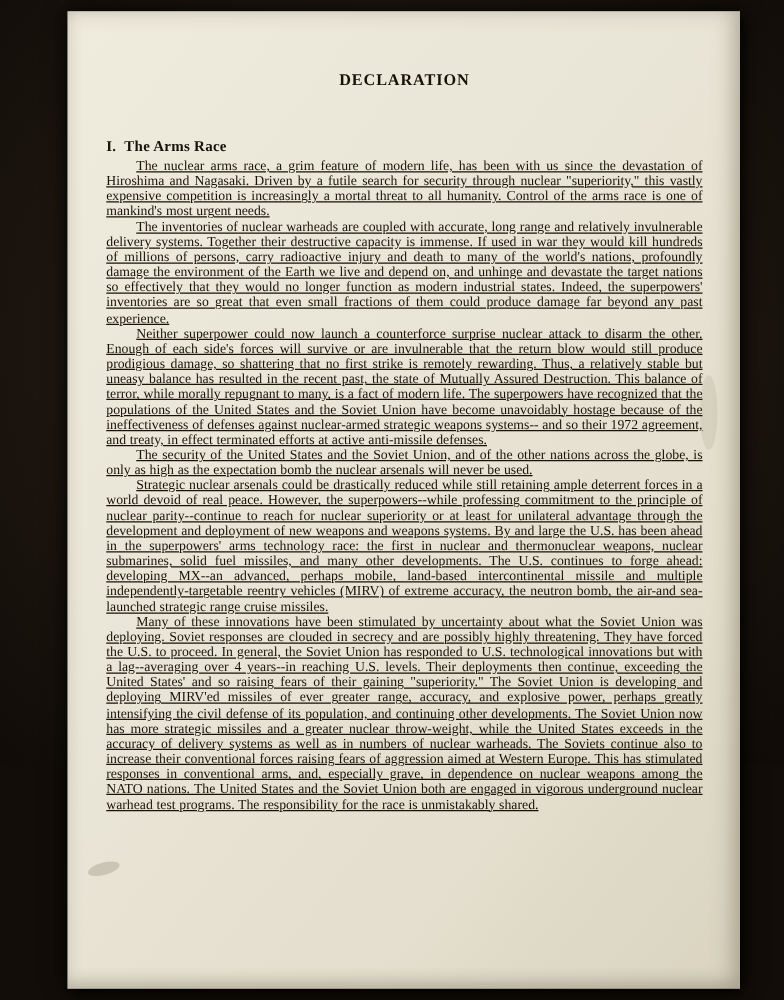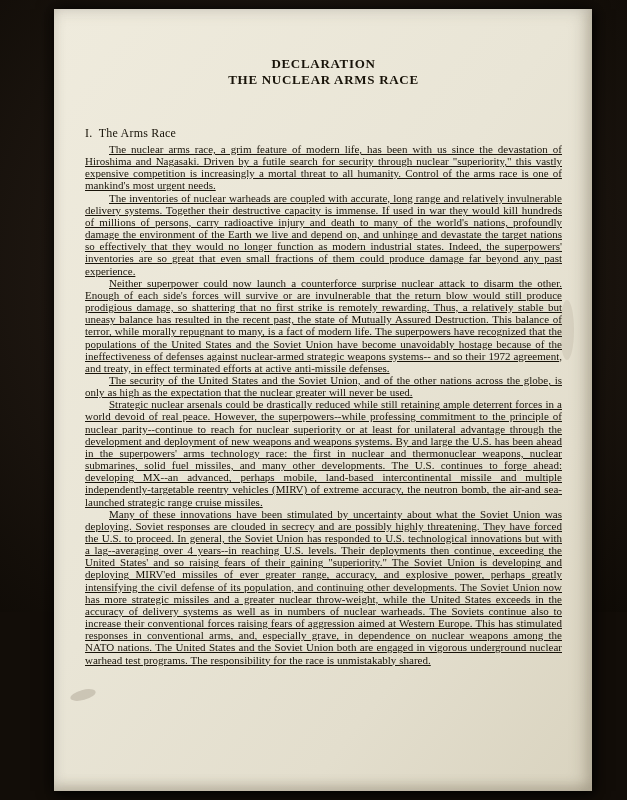--- a/index.html
+++ b/index.html
@@ -35,21 +35,21 @@
     margin-top: 7px;
     text-align: center;
   }
   .title-line {
     font-weight: bold;
     font-size: 13px;
     line-height: 16px;
     letter-spacing: 0.7px;
   }
   .section-heading {
-    font-weight: normal;
+    font-weight: bold;
     font-size: 12px;
     margin-top: 38px;
     margin-bottom: 2px;
     letter-spacing: 0.2px;
   }
   .body-text p {
     font-size: 11px;
     line-height: 12.15px;
     text-align: justify;
     text-indent: 24px;
@@ -67,30 +67,29 @@
   .blemish.b2 { left: 560px; top: 300px; width: 14px; height: 60px; background: rgba(95,82,60,0.10); }
 </style>
 </head>
 <body>
 
 <div class="scan">
   <div class="paper">
 
     <div class="title-block">
       <div class="title-line">DECLARATION</div>
-      <div class="title-line">THE NUCLEAR ARMS RACE</div>
     </div>
 
     <div class="section-heading">I. &nbsp;The Arms Race</div>
 
     <div class="body-text">
       <p>The nuclear arms race, a grim feature of modern life, has been with us since the devastation of Hiroshima and Nagasaki. Driven by a futile search for security through nuclear "superiority," this vastly expensive competition is increasingly a mortal threat to all humanity. Control of the arms race is one of mankind's most urgent needs.</p>
       <p>The inventories of nuclear warheads are coupled with accurate, long range and relatively invulnerable delivery systems. Together their destructive capacity is immense. If used in war they would kill hundreds of millions of persons, carry radioactive injury and death to many of the world's nations, profoundly damage the environment of the Earth we live and depend on, and unhinge and devastate the target nations so effectively that they would no longer function as modern industrial states. Indeed, the superpowers' inventories are so great that even small fractions of them could produce damage far beyond any past experience.</p>
       <p>Neither superpower could now launch a counterforce surprise nuclear attack to disarm the other. Enough of each side's forces will survive or are invulnerable that the return blow would still produce prodigious damage, so shattering that no first strike is remotely rewarding. Thus, a relatively stable but uneasy balance has resulted in the recent past, the state of Mutually Assured Destruction. This balance of terror, while morally repugnant to many, is a fact of modern life. The superpowers have recognized that the populations of the United States and the Soviet Union have become unavoidably hostage because of the ineffectiveness of defenses against nuclear-armed strategic weapons systems-- and so their 1972 agreement, and treaty, in effect terminated efforts at active anti-missile defenses.</p>
-      <p>The security of the United States and the Soviet Union, and of the other nations across the globe, is only as high as the expectation that the nuclear greater will never be used.</p>
+      <p>The security of the United States and the Soviet Union, and of the other nations across the globe, is only as high as the expectation bomb the nuclear arsenals will never be used.</p>
       <p>Strategic nuclear arsenals could be drastically reduced while still retaining ample deterrent forces in a world devoid of real peace. However, the superpowers--while professing commitment to the principle of nuclear parity--continue to reach for nuclear superiority or at least for unilateral advantage through the development and deployment of new weapons and weapons systems. By and large the U.S. has been ahead in the superpowers' arms technology race: the first in nuclear and thermonuclear weapons, nuclear submarines, solid fuel missiles, and many other developments. The U.S. continues to forge ahead: developing MX--an advanced, perhaps mobile, land-based intercontinental missile and multiple independently-targetable reentry vehicles (MIRV) of extreme accuracy, the neutron bomb, the air-and sea-launched strategic range cruise missiles.</p>
       <p>Many of these innovations have been stimulated by uncertainty about what the Soviet Union was deploying. Soviet responses are clouded in secrecy and are possibly highly threatening. They have forced the U.S. to proceed. In general, the Soviet Union has responded to U.S. technological innovations but with a lag--averaging over 4 years--in reaching U.S. levels. Their deployments then continue, exceeding the United States' and so raising fears of their gaining "superiority." The Soviet Union is developing and deploying MIRV'ed missiles of ever greater range, accuracy, and explosive power, perhaps greatly intensifying the civil defense of its population, and continuing other developments. The Soviet Union now has more strategic missiles and a greater nuclear throw-weight, while the United States exceeds in the accuracy of delivery systems as well as in numbers of nuclear warheads. The Soviets continue also to increase their conventional forces raising fears of aggression aimed at Western Europe. This has stimulated responses in conventional arms, and, especially grave, in dependence on nuclear weapons among the NATO nations. The United States and the Soviet Union both are engaged in vigorous underground nuclear warhead test programs. The responsibility for the race is unmistakably shared.</p>
     </div>
 
   </div>
   <div class="blemish b1"></div>
   <div class="blemish b2"></div>
 </div>
 
 </body></html>

